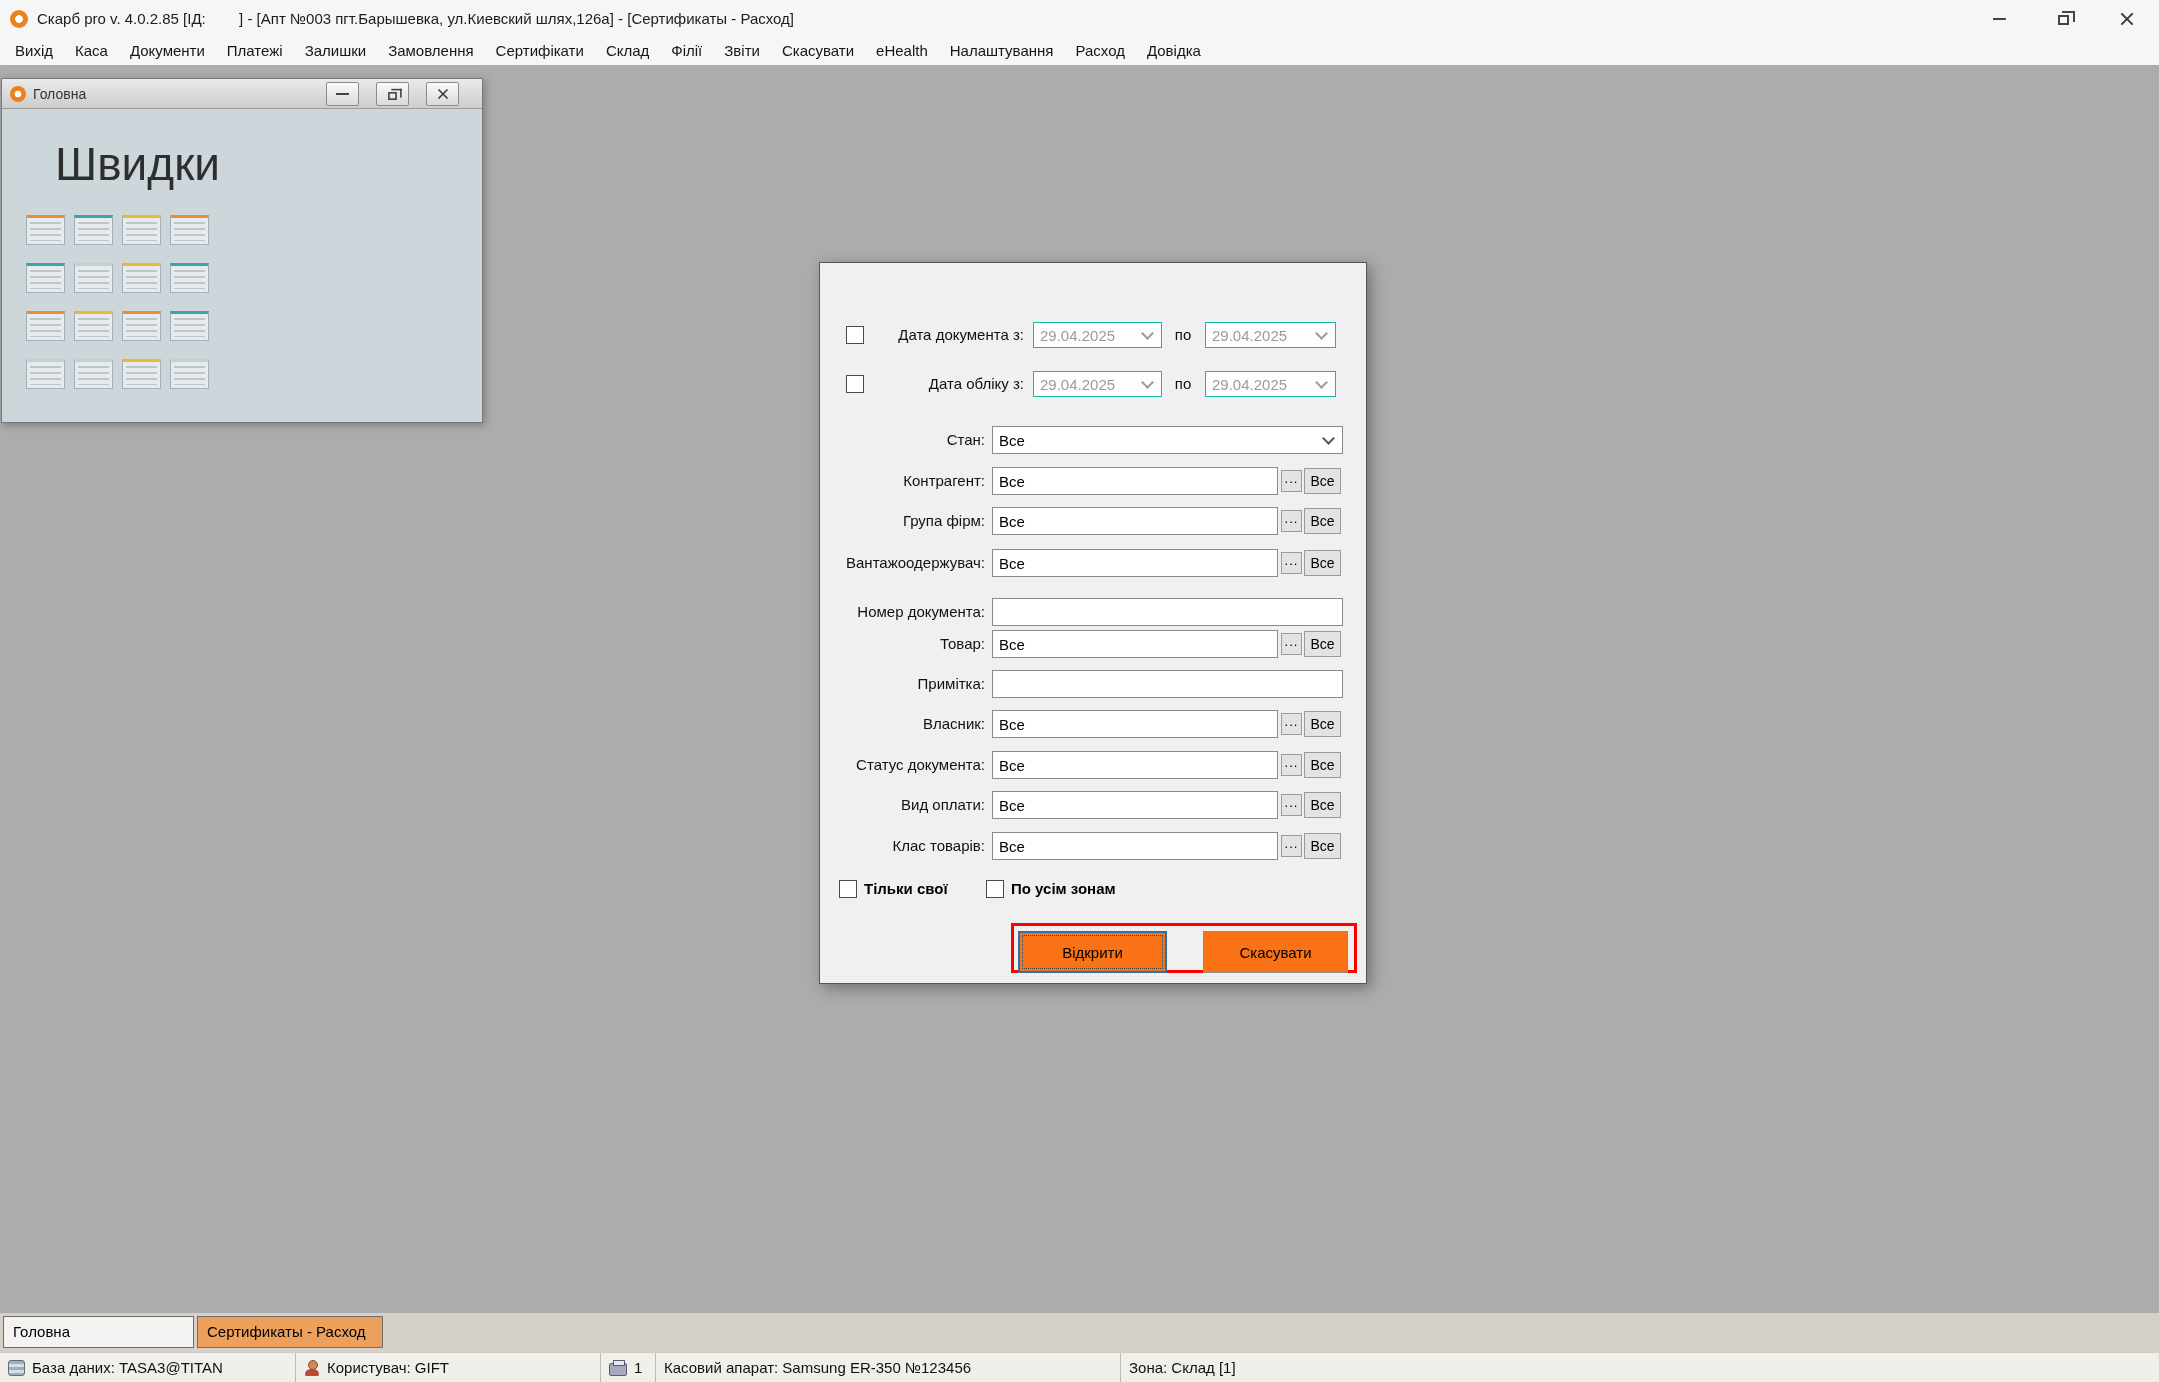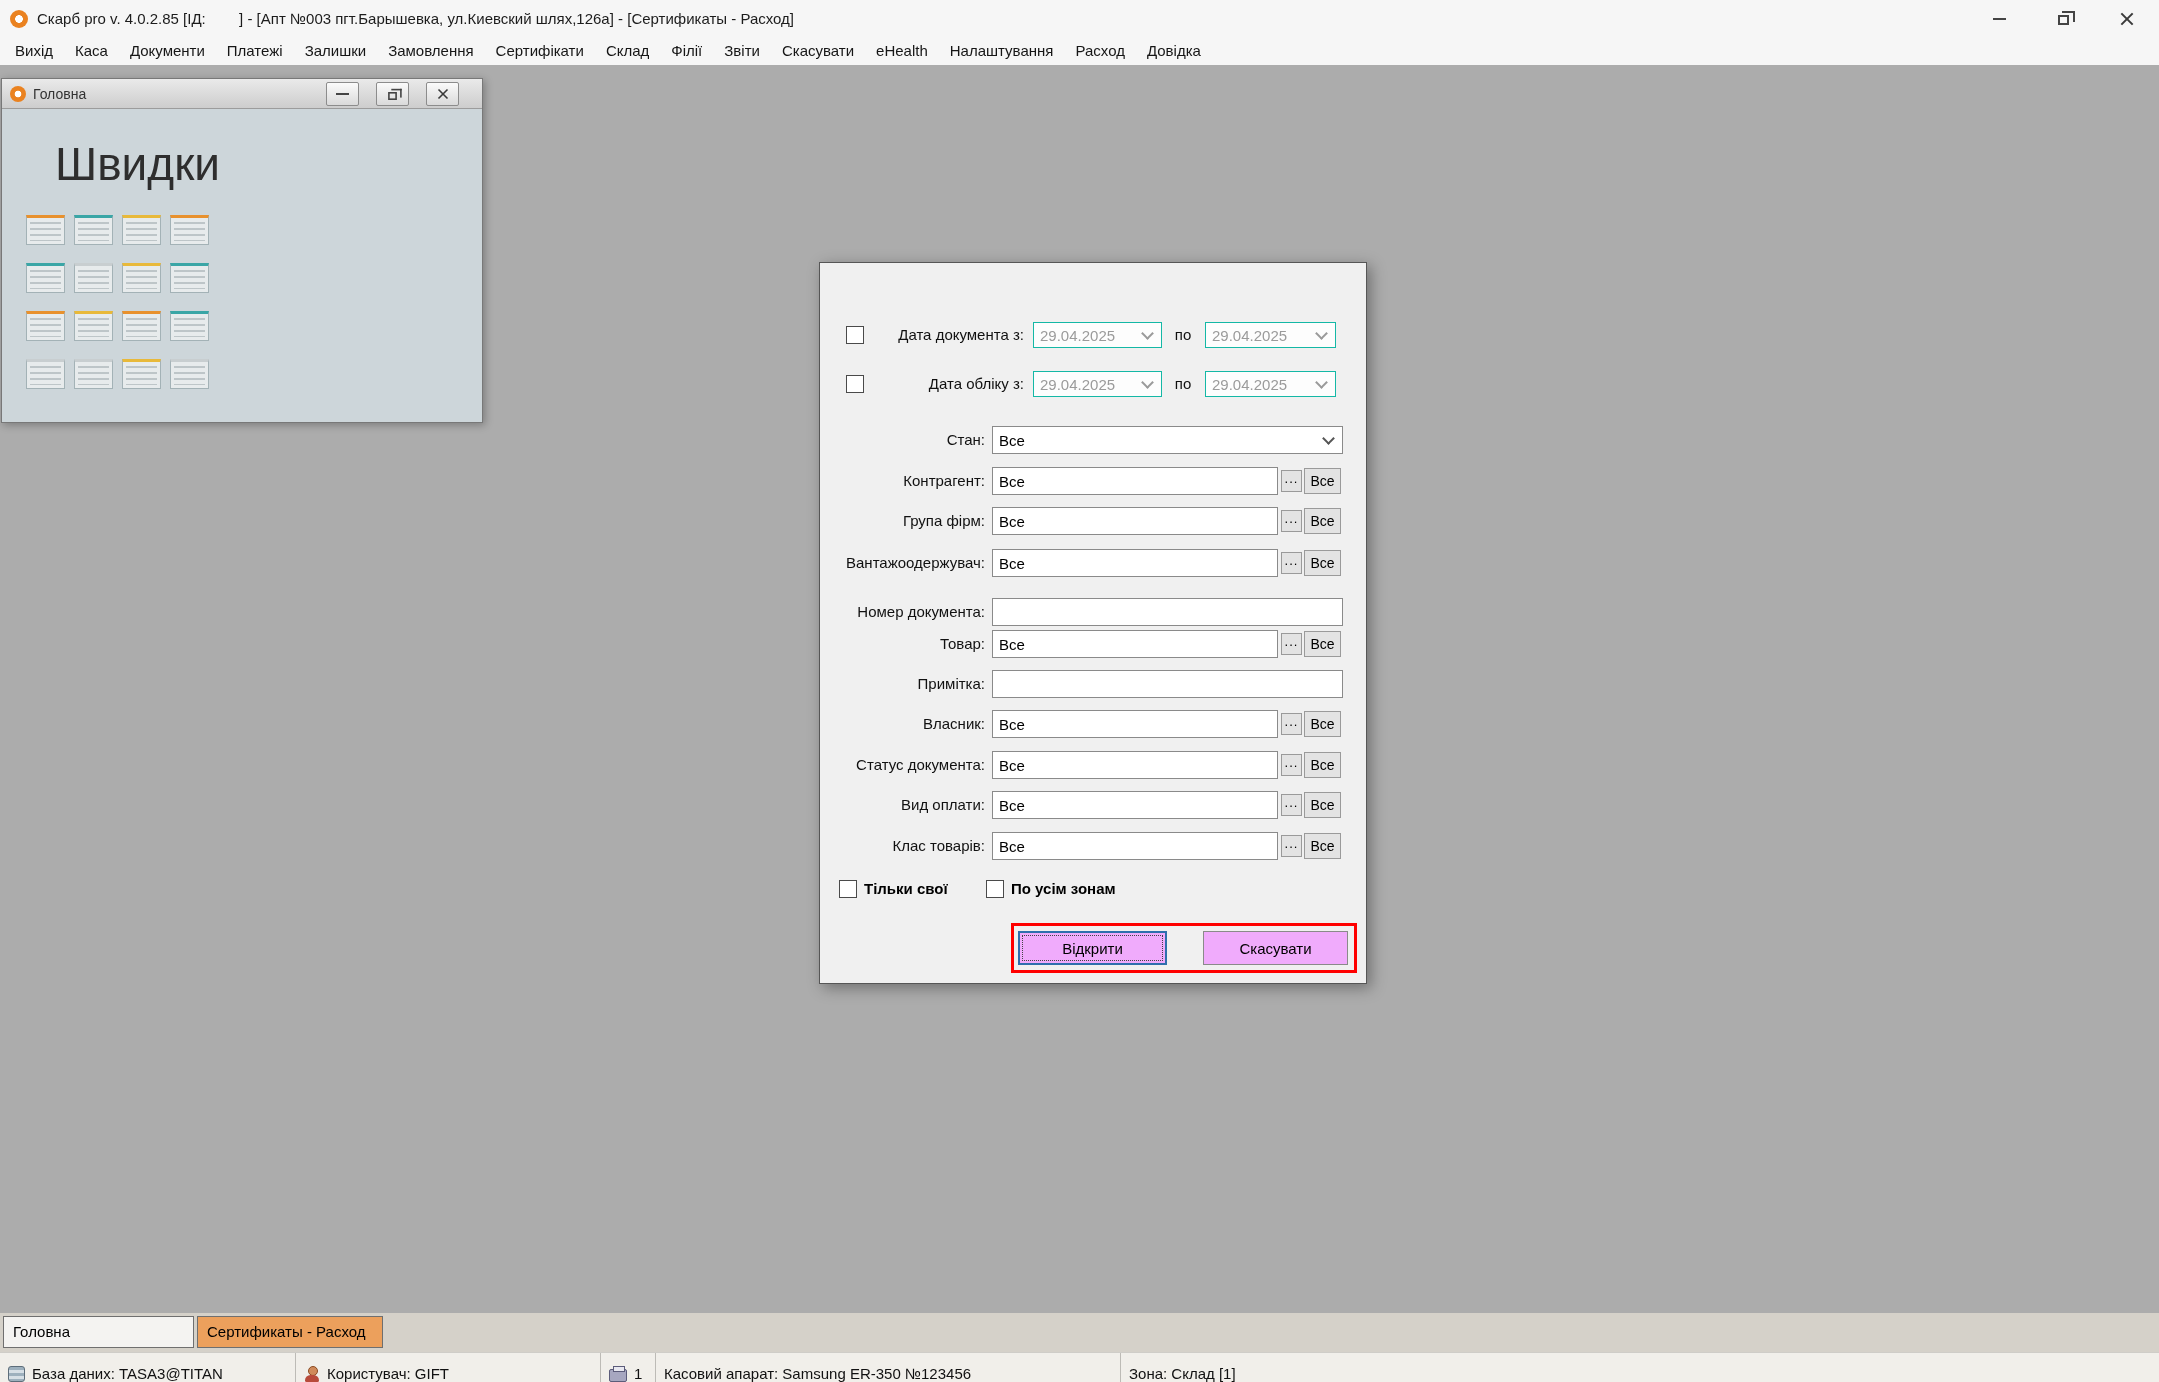--- a/index.html
+++ b/index.html
@@ -60,33 +60,33 @@
   .state-combo .cval{font-size:15px;color:#000;padding-left:6px;flex:1}
   .state-combo .chev{border-color:#555}
   .lk-input{position:absolute;left:172px;top:0;width:286px;height:28px;border:1px solid #8a8a8a;background:#fff;font:15px "Liberation Sans",sans-serif;padding:0 6px;color:#000}
   .txt-input{position:absolute;left:172px;top:0;width:351px;height:28px;border:1px solid #8a8a8a;background:#fff;font:15px "Liberation Sans",sans-serif;padding:0 6px;color:#000}
   .dots-btn{position:absolute;left:461px;top:3px;width:21px;height:22px;background:#e3e3e3;border:1px solid #9a9a9a;font:13px "Liberation Sans",sans-serif;display:flex;align-items:center;justify-content:center;padding-bottom:5px;letter-spacing:1px}
   .all-btn{position:absolute;left:484px;top:1px;width:37px;height:26px;background:#e3e3e3;border:1px solid #9a9a9a;font:14px "Liberation Sans",sans-serif;display:flex;align-items:center;justify-content:center;color:#000}
   .cbx-row{height:24px}
   .cbx-row .checkbox{top:3px}
   .cb-label{position:absolute;font-size:15px;font-weight:bold;line-height:24px;color:#000;white-space:nowrap}
   .red-rect{position:absolute;left:191px;top:660px;width:346px;height:50px;border:3px solid #ff0000}
-  .red-rect .btn{position:absolute;top:5px;height:34px;font:15px "Liberation Sans",sans-serif;background:#f0abfc;border:1px solid #8a8a8a;color:#000;cursor:default}
+  .red-rect .btn{position:absolute;top:5px;height:42px;font:15px "Liberation Sans",sans-serif;background:#f97316;border:1px solid #8a8a8a;color:#000;cursor:default}
   .btn-open{left:4px;width:149px;border:2px solid #2f6fad !important;outline:1px dotted #444;outline-offset:-5px}
   .btn-cancel{left:189px;width:145px}
 
   
   .taskbar{position:absolute;left:0;top:1313px;width:100%;height:39px;background:#d5d1c9}
   .tab{position:absolute;top:3px;height:32px;font-size:15px;line-height:30px;padding:0 9px;border:1px solid #6f6f6f;color:#000;white-space:nowrap;overflow:hidden}
   .tab-home{left:3px;width:191px;background:#f4f3f1}
   .tab-active{left:197px;width:186px;background:#eca05c}
 
   
   .statusbar{position:absolute;left:0;top:1352px;width:100%;height:30px;background:#f1efea;border-top:1px solid #cfcdc8;display:flex}
-  .sb-seg{display:flex;align-items:flex-end;padding:0 8px;border-right:1px solid #bdbbb6;gap:7px;flex:0 0 auto}
+  .sb-seg{display:flex;align-items:center;padding:0 8px;border-right:1px solid #bdbbb6;gap:7px;flex:0 0 auto}
   .sb-seg.grow{flex:1 1 auto;border-right:none}
   .sb-text{font-size:15px;color:#111;white-space:nowrap}
   .db-icon{width:17px;height:16px;border:1px solid #5d6d7a;border-radius:3px;background:repeating-linear-gradient(#9db0bd 0 3px,#d6dfe5 3px 6px);flex:0 0 auto}
   .user-icon{width:16px;height:16px;position:relative;flex:0 0 auto}
   .user-icon::before{content:'';position:absolute;left:4px;top:0;width:8px;height:8px;border-radius:50%;background:#d08a5a;border:1px solid #8a4a22}
   .user-icon::after{content:'';position:absolute;left:1px;bottom:0;width:14px;height:7px;border-radius:7px 7px 2px 2px;background:#b84a3a}
   .printer-icon{width:18px;height:13px;position:relative;background:#a7a7c0;border:1px solid #5c5c7a;border-radius:2px;margin-top:3px;flex:0 0 auto}
   .printer-icon::before{content:'';position:absolute;left:3px;top:-4px;width:10px;height:4px;background:#e8e8f0;border:1px solid #5c5c7a}
 </style>
 </head>

